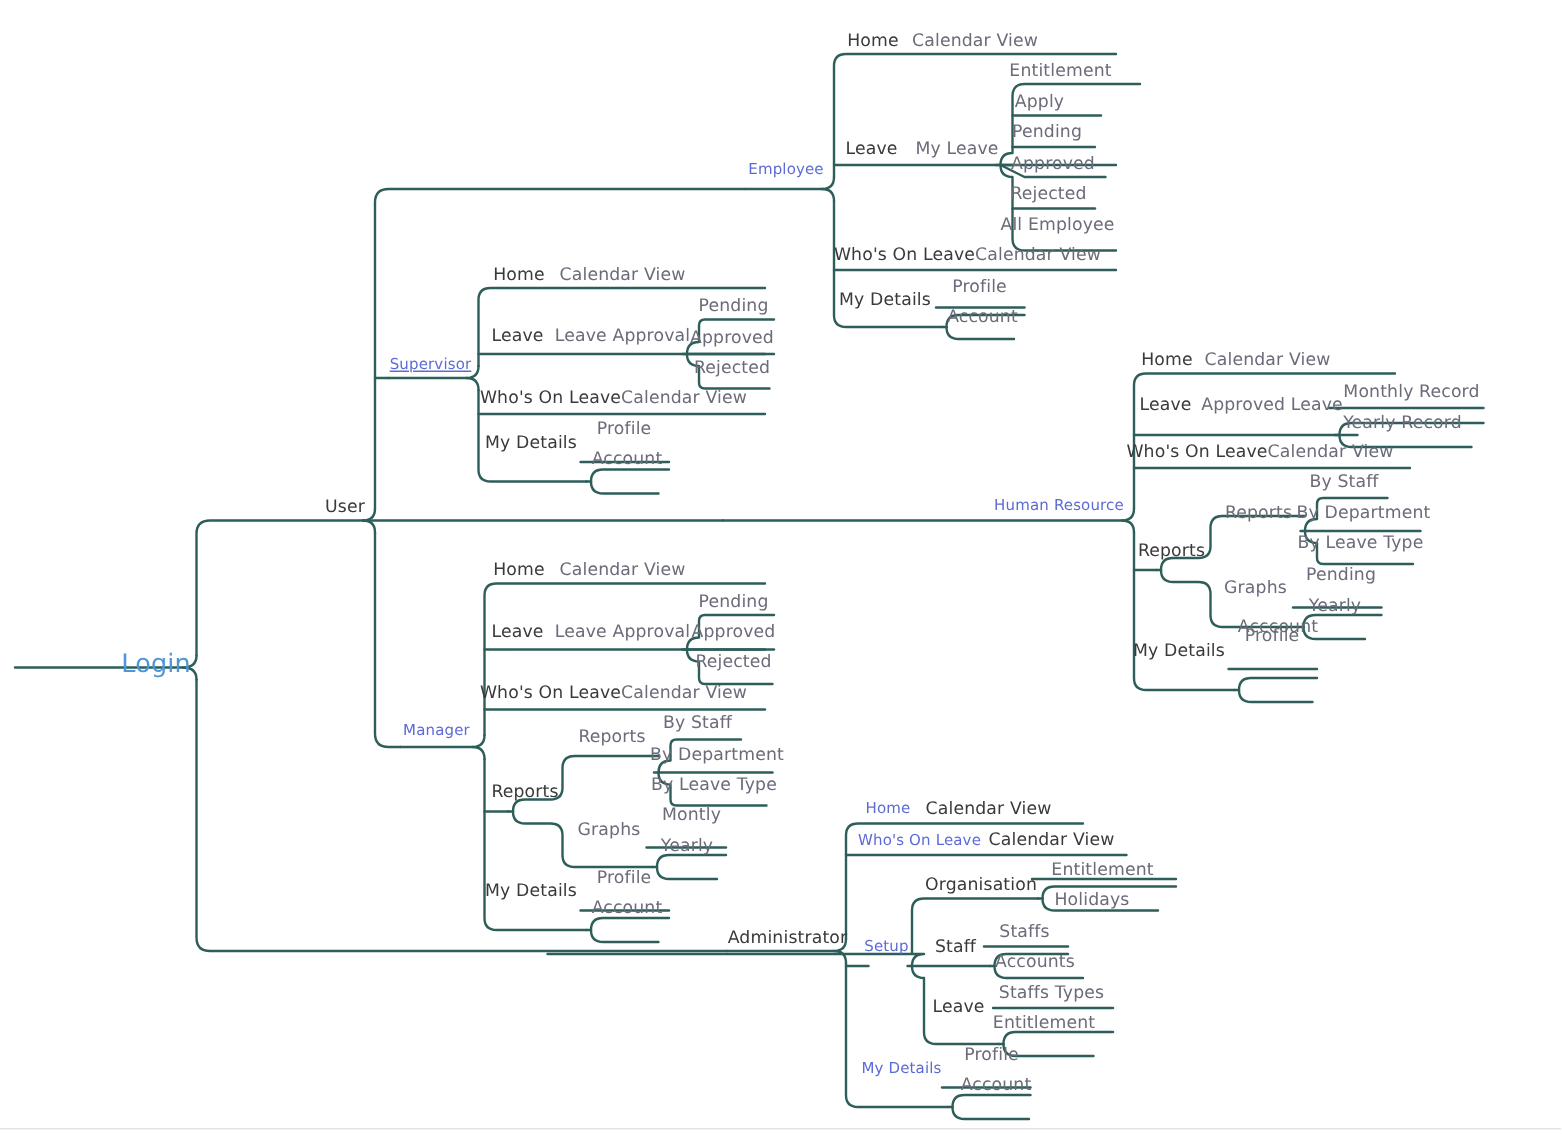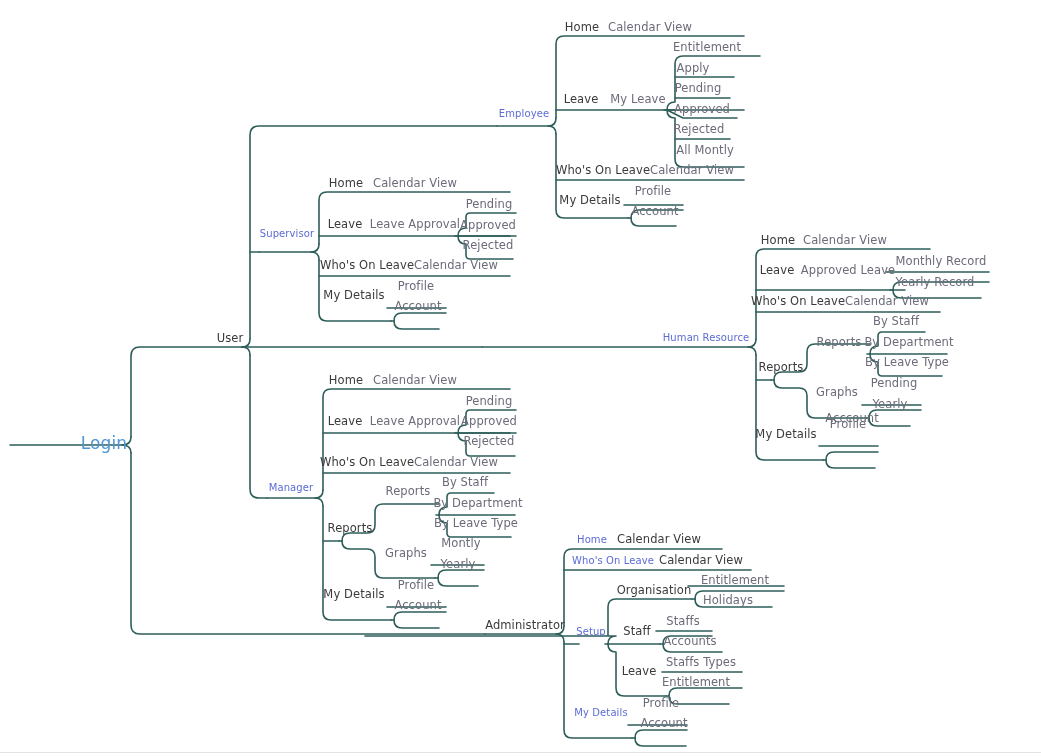--- a/index.html
+++ b/index.html
@@ -224,27 +224,27 @@
       <div class="node lv-blue" style="left: 524px; top: 119px;">Employee</div>
       <div class="node lv-dark" style="left: 582px; top: 33px;">Home</div>
       <div class="node lv-gray" style="left: 650px; top: 33px;">Calendar View</div>
       <div class="node lv-dark" style="left: 581px; top: 105px;">Leave</div>
       <div class="node lv-gray" style="left: 638px; top: 105px;">My Leave</div>
       <div class="node lv-gray" style="left: 707px; top: 53px;">Entitlement</div>
       <div class="node lv-gray" style="left: 693px; top: 74px;">Apply</div>
       <div class="node lv-gray" style="left: 698px; top: 94px;">Pending</div>
       <div class="node lv-gray" style="left: 702px; top: 115px;">Approved</div>
       <div class="node lv-gray" style="left: 699px; top: 135px;">Rejected</div>
-      <div class="node lv-gray" style="left: 705px; top: 156px;">All Montly</div>
+      <div class="node lv-gray" style="left: 705px; top: 156px;">All Employee</div>
       <div class="node lv-dark" style="left: 603px; top: 176px;">Who's On Leave</div>
       <div class="node lv-gray" style="left: 692px; top: 176px;">Calendar View</div>
       <div class="node lv-dark" style="left: 590px; top: 206px;">My Details</div>
       <div class="node lv-gray" style="left: 653px; top: 197px;">Profile</div>
       <div class="node lv-gray" style="left: 655px; top: 217px;">Account</div>
-      <div class="node lv-blue" style="left: 287px; top: 239px;">Supervisor</div>
+      <div class="node lv-blue" style="left: 287px; top: 249px; text-decoration: underline;">Supervisor</div>
       <div class="node lv-dark" style="left: 346px; top: 189px;">Home</div>
       <div class="node lv-gray" style="left: 415px; top: 189px;">Calendar View</div>
       <div class="node lv-dark" style="left: 345px; top: 230px;">Leave</div>
       <div class="node lv-gray" style="left: 415px; top: 230px;">Leave Approval</div>
       <div class="node lv-gray" style="left: 489px; top: 210px;">Pending</div>
       <div class="node lv-gray" style="left: 488px; top: 231px;">Approved</div>
       <div class="node lv-gray" style="left: 488px; top: 251px;">Rejected</div>
       <div class="node lv-dark" style="left: 367px; top: 271px;">Who's On Leave</div>
       <div class="node lv-gray" style="left: 456px; top: 271px;">Calendar View</div>
       <div class="node lv-dark" style="left: 354px; top: 301px;">My Details</div>

